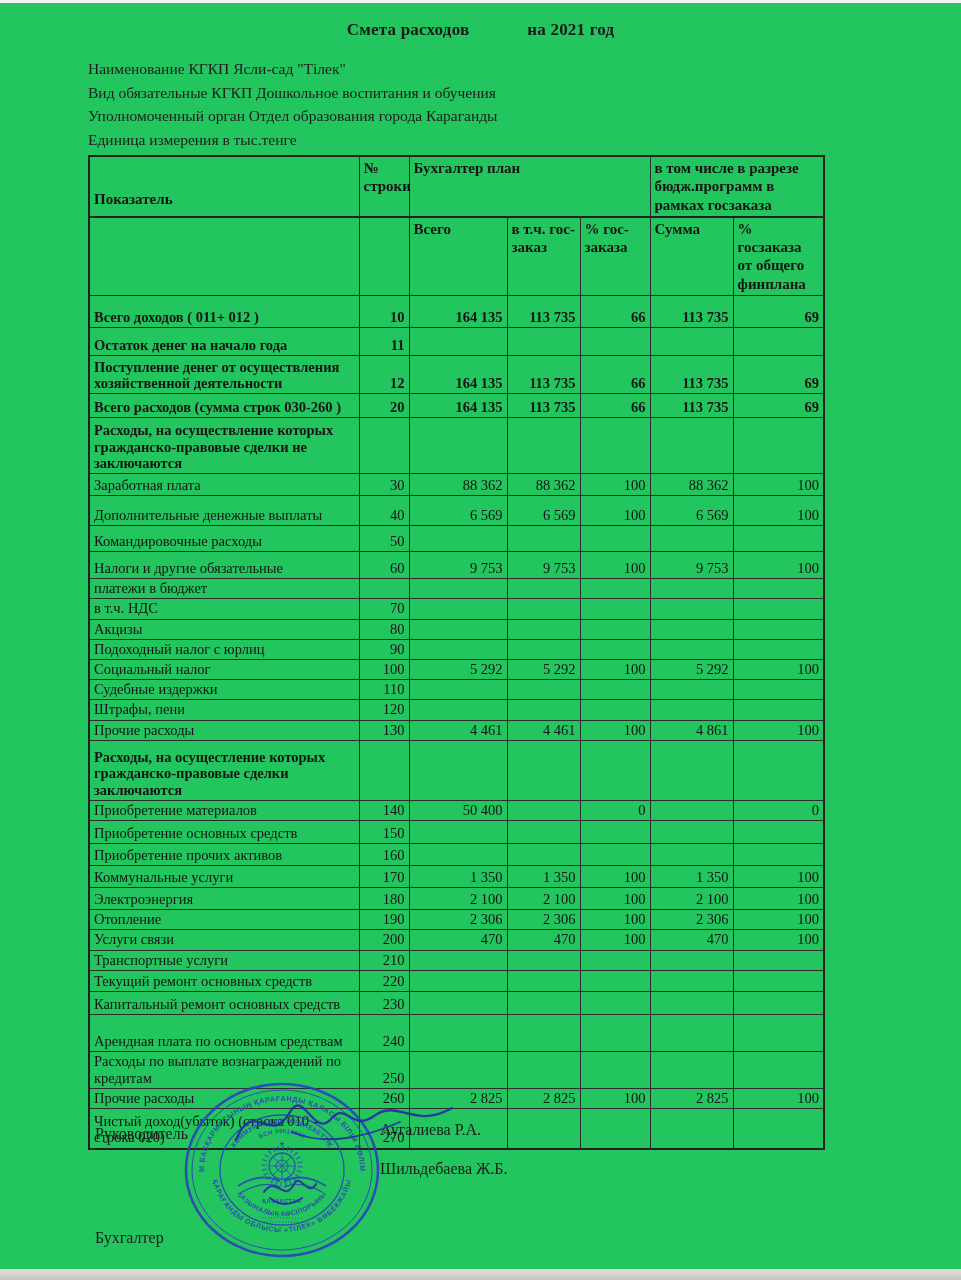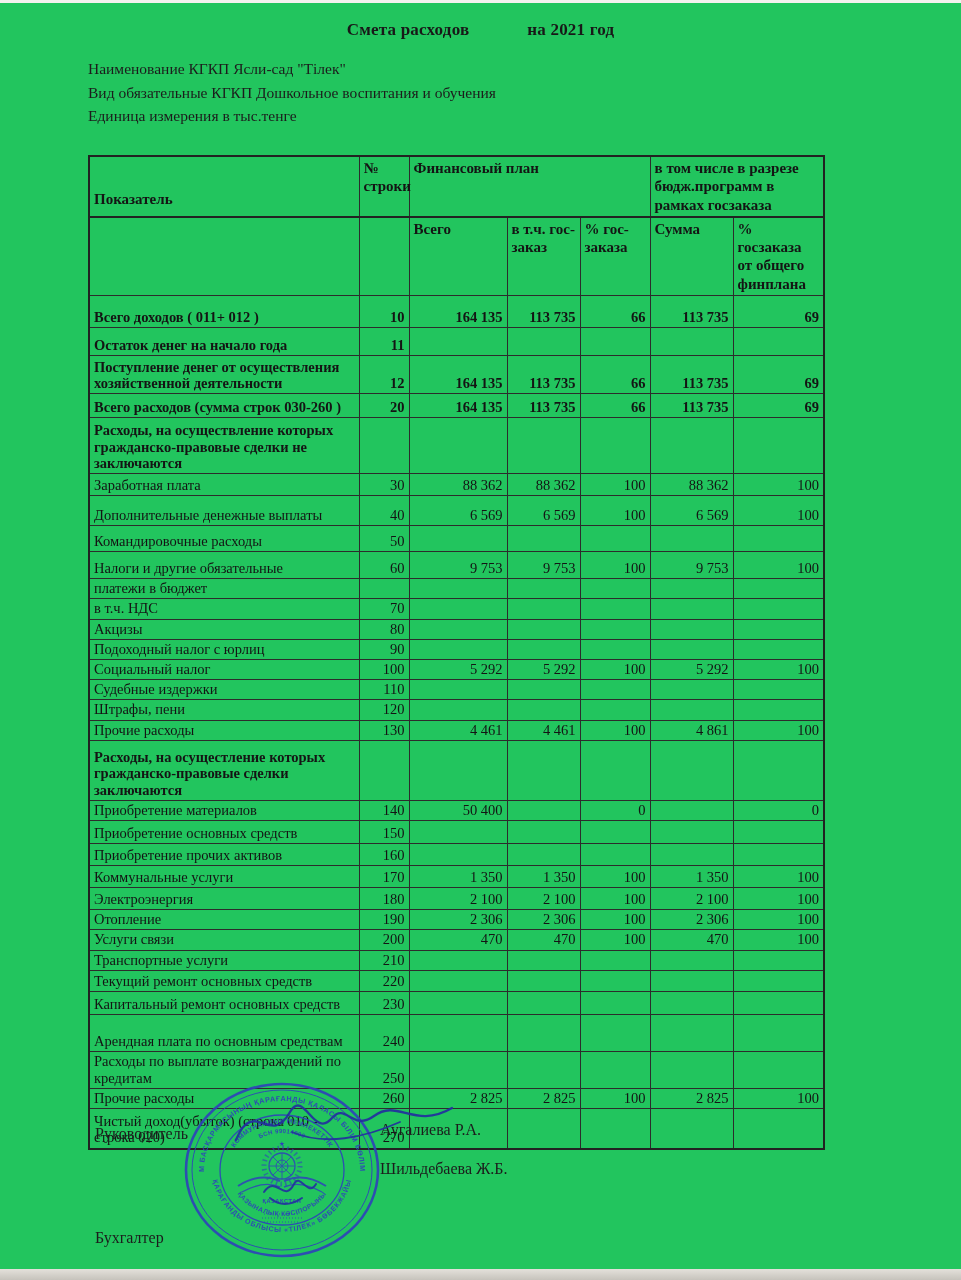--- a/index.html
+++ b/index.html
@@ -46,38 +46,39 @@
 <div class="page">
   <div class="scan-edge-top"></div>
 
   <div class="doc-title">
     <span>Смета расходов</span><span class="title-gap"></span><span>на 2021 год</span>
   </div>
 
   <div class="meta">
     <div>Наименование КГКП Ясли-сад "Тілек"</div>
     <div>Вид обязательные КГКП Дошкольное воспитания и обучения</div>
+    <div>Уполномоченный орган Отдел образования города Караганды</div>
     <div>Единица измерения в тыс.тенге</div>
   </div>
 
   <table class="budget">
     <colgroup>
       <col style="width:270px">
         <col style="width:50px">
         <col style="width:98px">
       <col style="width:73px">
         <col style="width:70px">
         <col style="width:83px">
         <col style="width:91px">
     </colgroup>
     <thead>
       <tr class="hr1">
         <th class="th-indicator">Показатель</th>
         <th>№ строки</th>
-        <th colspan="3">Финансовый план</th>
+        <th colspan="3">Бухгалтер план</th>
         <th colspan="2">в том числе в разрезе бюдж.программ в рамках госзаказа</th>
       </tr>
       <tr class="hr2">
         <th></th>
         <th></th>
         <th>Всего</th>
         <th>в т.ч. гос-заказ</th>
         <th>% гос-заказа</th>
         <th>Сумма</th>
         <th>% госзаказа от общего финплана</th>

